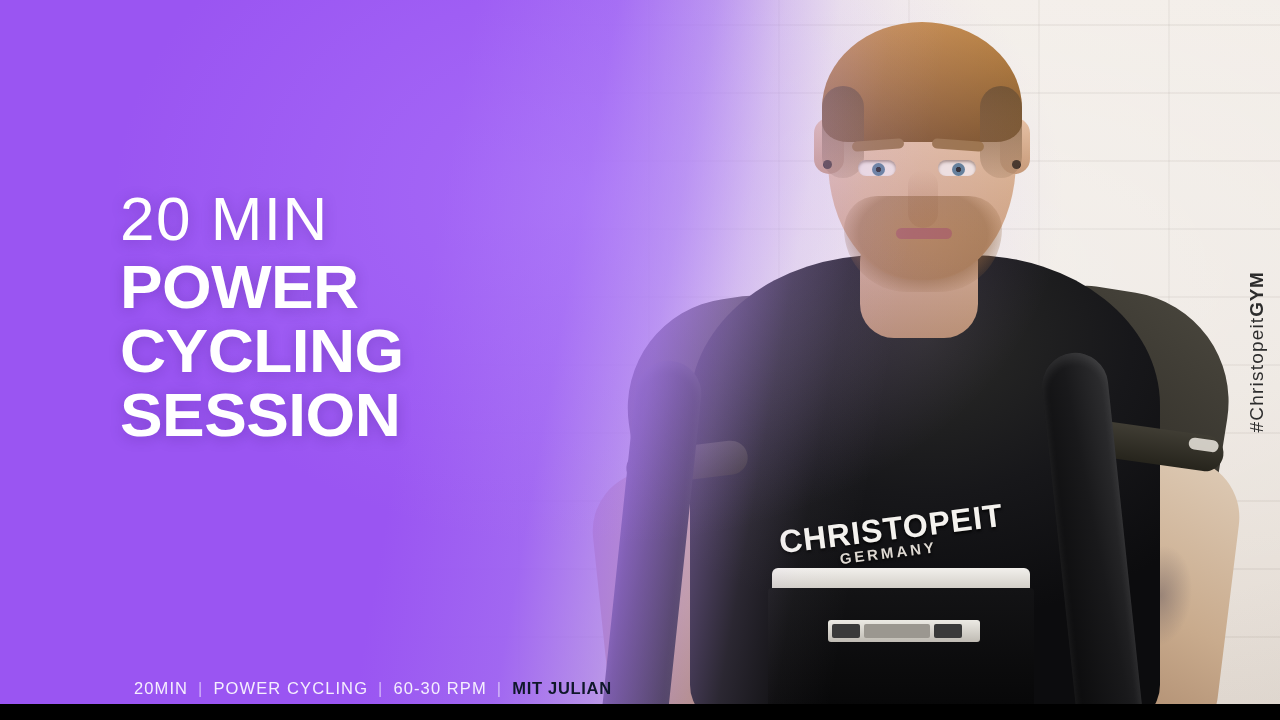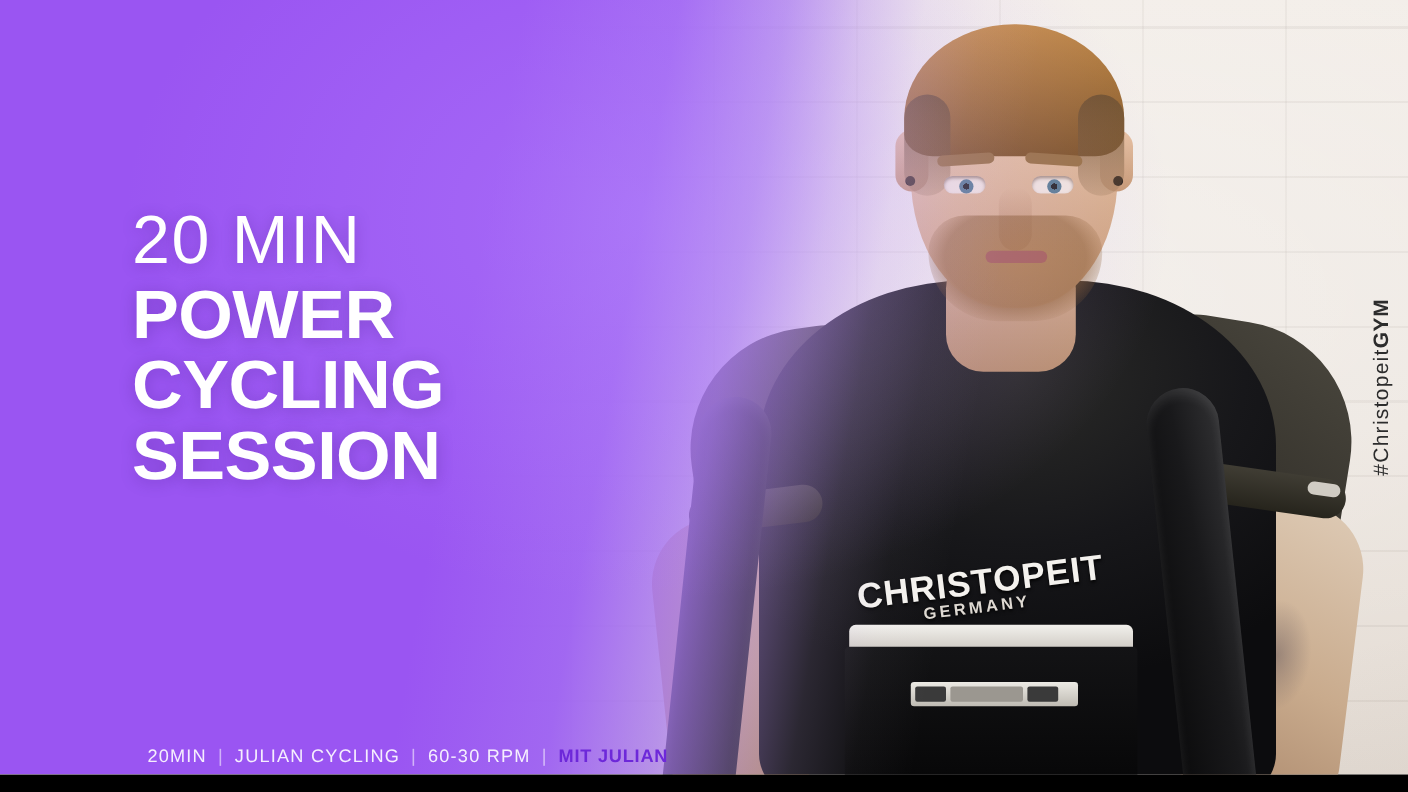--- a/index.html
+++ b/index.html
@@ -277,21 +277,21 @@
     display:flex; align-items:center;
     font-size:16.5px; letter-spacing:1.1px;
     color:rgba(255,255,255,.90);
     white-space:nowrap;
     margin-top:48px;
   }
   .caption .sep {
     color:rgba(255,255,255,.55);
     margin:0 10px;
   }
-  .caption .host { font-weight:700; color:#6d28d9; letter-spacing:.7px; }
+  .caption .host { font-weight:700; color:#0f172a; letter-spacing:.7px; }
 
   
   .hashtag {
     position:absolute; right:12px; top:50%;
     transform:translateY(-50%) rotate(180deg);
     writing-mode:vertical-rl;
     font-size:19px;
     letter-spacing:1.2px;
     color:#2c2c2c;
     white-space:nowrap;
@@ -362,21 +362,21 @@
   <div class="titles">
     <div class="t-line t-thin">20 MIN</div>
     <div class="t-line t-bold">POWER</div>
     <div class="t-line t-bold">CYCLING</div>
     <div class="t-line t-bold">SESSION</div>
   </div>
 
   <div class="caption">
     <span>20MIN</span>
     <span class="sep">|</span>
-    <span>JULIAN CYCLING</span>
+    <span>POWER CYCLING</span>
     <span class="sep">|</span>
     <span>60-30 RPM</span>
     <span class="sep">|</span>
     <span class="host">MIT JULIAN</span>
   </div>
 
   <div class="hashtag"><span>#Christopeit</span><b>GYM</b></div>
 
 </div>
 

